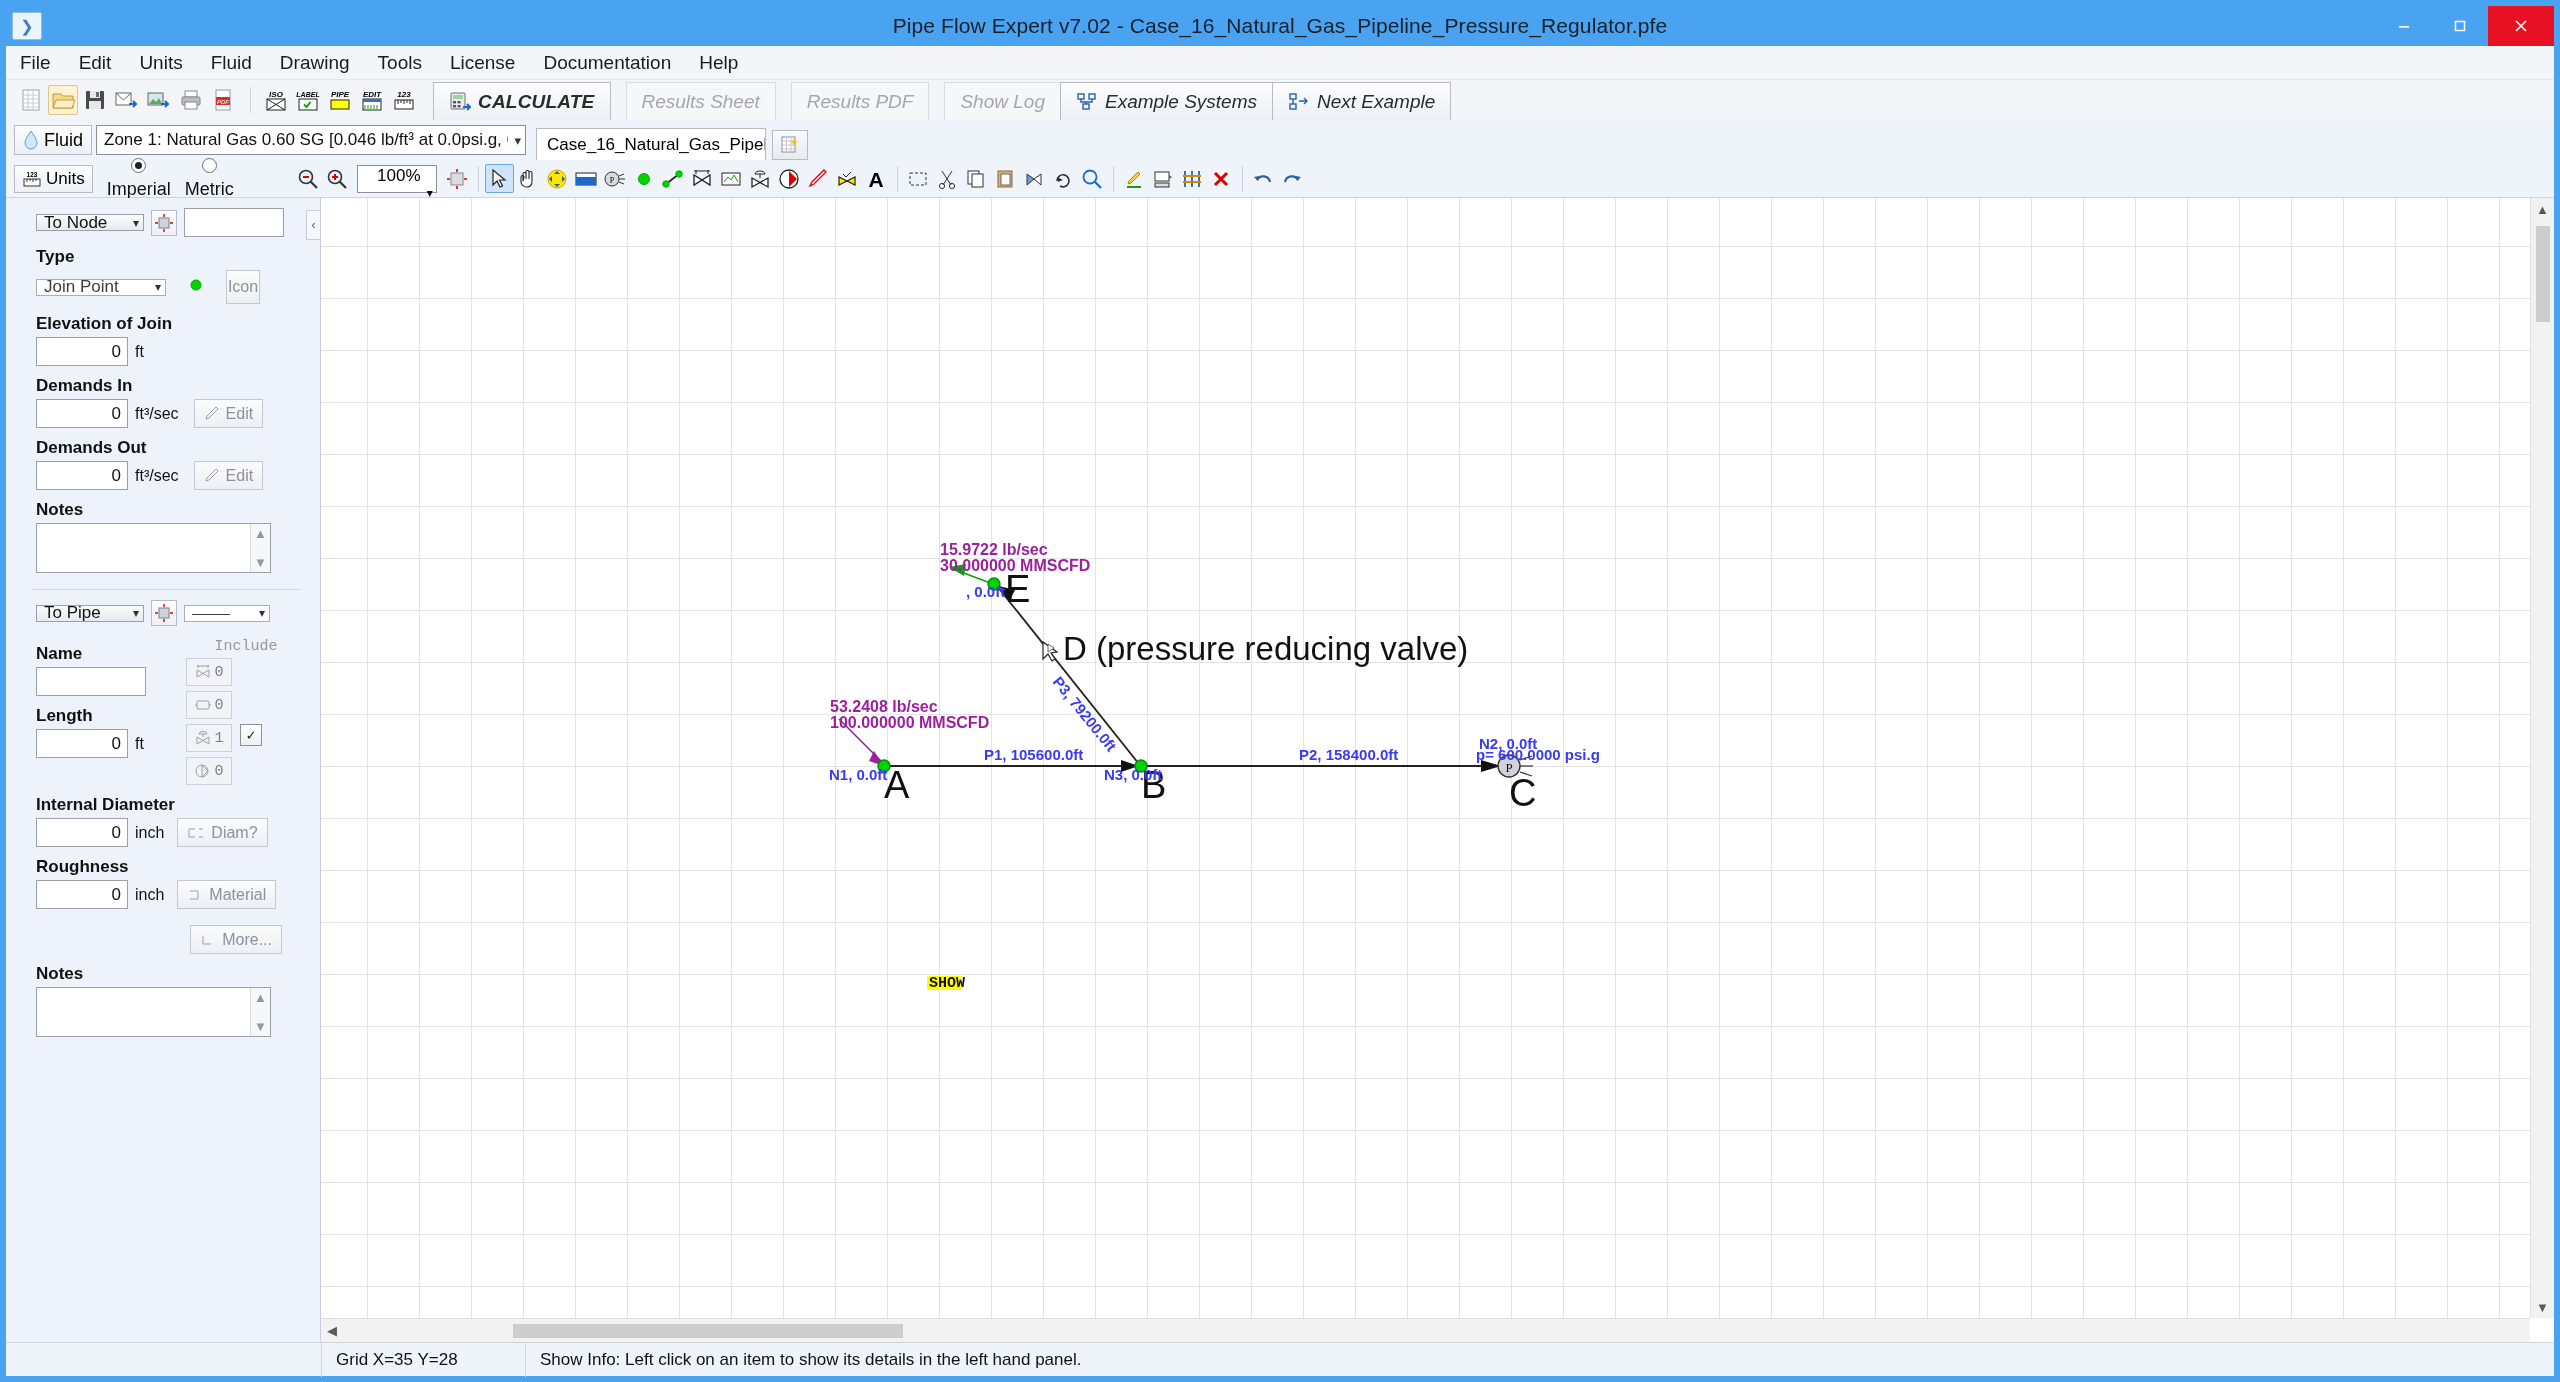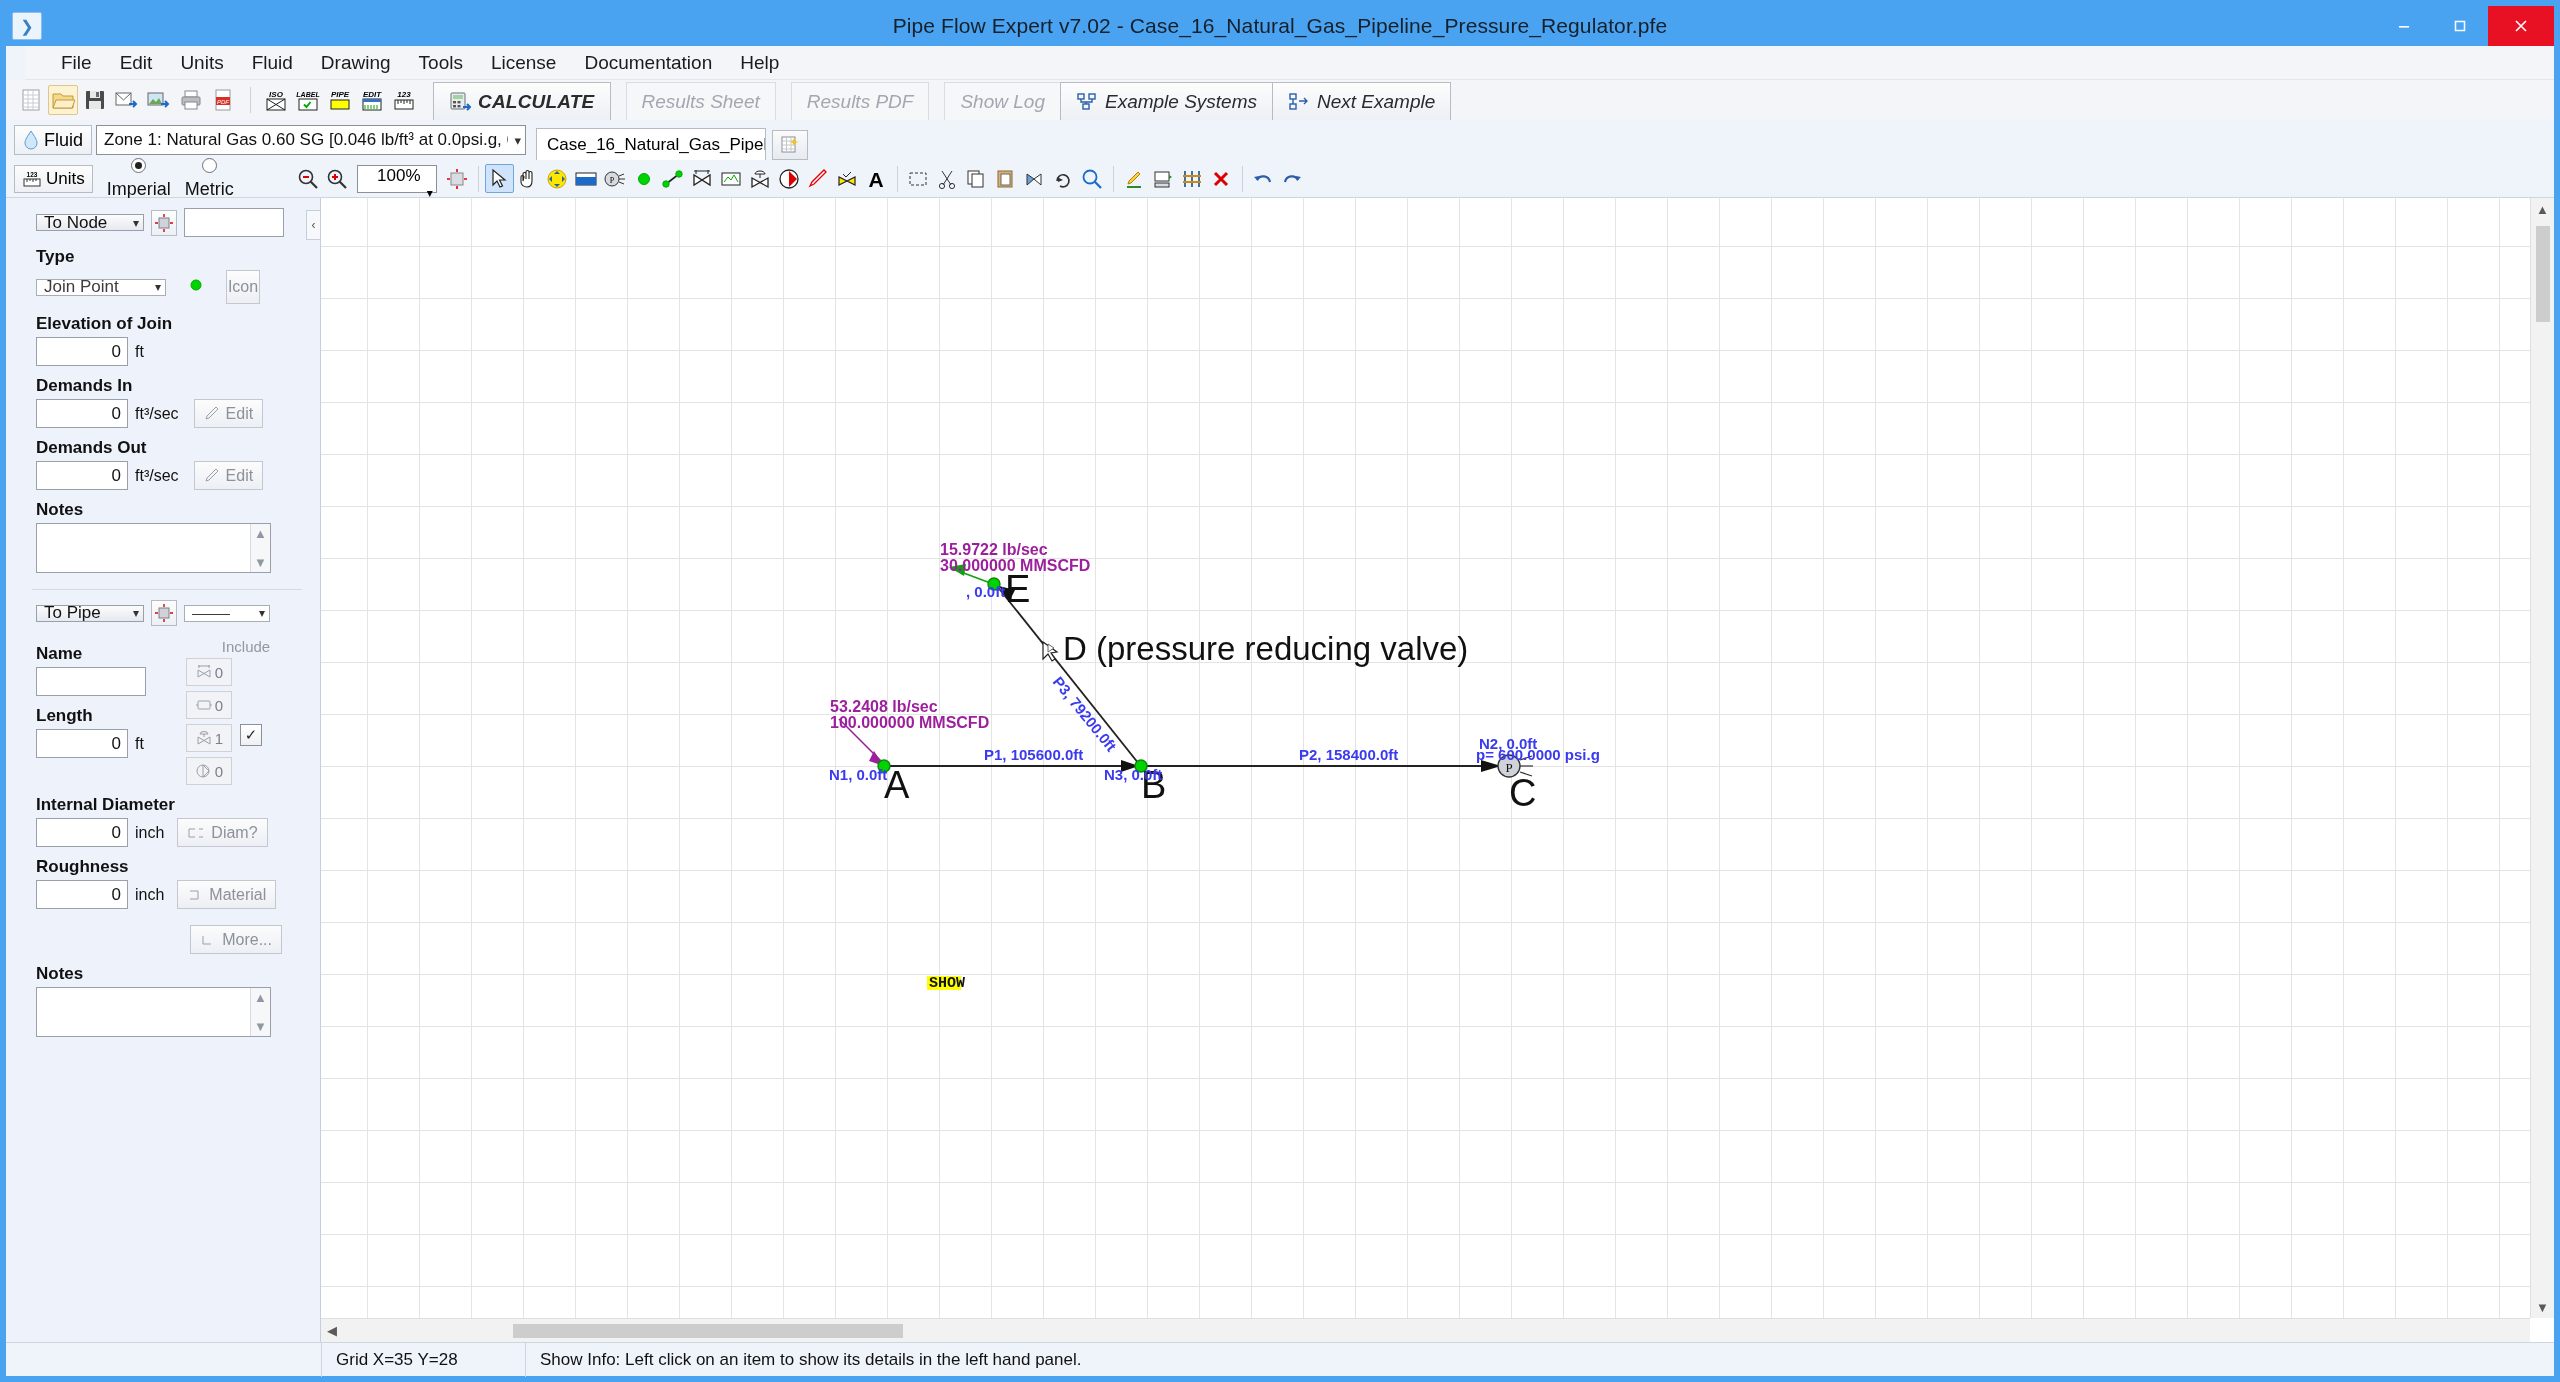--- a/index.html
+++ b/index.html
@@ -23,21 +23,21 @@
   .titlebar .title { position:absolute; left:0; right:0; text-align:center;
               font-size:21px; color:#15202b; letter-spacing:.1px; }
   .wbtns { margin-left:auto; display:flex; height:40px; z-index:3; }
   .wbtn { width:56px; height:40px; display:flex; align-items:center; justify-content:center;
           color:#fff; font-size:17px; }
   .wbtn.close { background:#e81123; width:66px; font-size:20px;}
   .wbtn svg { display:block; }
 
   
   .menubar { height:34px; background:#f3f5f9; display:flex; align-items:center;
-             padding-left:22px; border-bottom:1px solid #e3e6ec; flex:0 0 34px;margin-left:19px;}
+             padding-left:0; border-bottom:1px solid #e3e6ec; flex:0 0 34px;}
   .menubar .mi { font-size:19px; color:#1b1b1b; padding:3px 14px; border-radius:2px; }
 
   
   .toolrow1 { height:40px; background:#f3f5f9; display:flex; align-items:center;
               padding-left:10px; flex:0 0 40px;font-style:italic; }
   .tb-ico { width:30px; height:30px; margin-right:2px; display:flex; align-items:center;
             justify-content:center; border-radius:2px; }
   .tb-ico.sel { background:#fdf3d2; border:1px solid #e0c58c;}
   .sep-v { width:1px; height:26px; background:#cdd2da; margin:0 10px; }
   .bigbtns { display:flex; align-items:flex-start; height:36px; margin-left:12px; }
@@ -684,21 +684,21 @@
           <div style="flex:1;">
             <div class="lp-label">Name</div>
             <div class="txt" style="width:110px;justify-content:flex-start;"></div>
 
             <div class="lp-label">Length</div>
             <div class="lp-row">
               <div class="txt" style="width:92px">0</div>
               <span class="unit">ft</span>
             </div>
           </div>
-          <div style="width:120px;padding-top:4px;">
+          <div style="width:120px;padding-top:4px;font-family:Liberation Mono, monospace;">
             <div style="font-size:15px;color:#9298a2;text-align:center;margin-bottom:3px;">Include</div>
             <div style="display:flex;gap:8px;">
               <div class="incl-col">
                 <div class="incl-btn">
                   <svg width="18" height="16" viewBox="0 0 18 16">
                       <path d="M3 6 L3 13 L15 6 L15 13z" fill="none" stroke="#9aa0aa"></path>
                       <path d="M4 1v3M14 1v3M3 2h12" stroke="#9aa0aa" fill="none"></path>
                     </svg>
                   <span>0</span>
                 </div>

